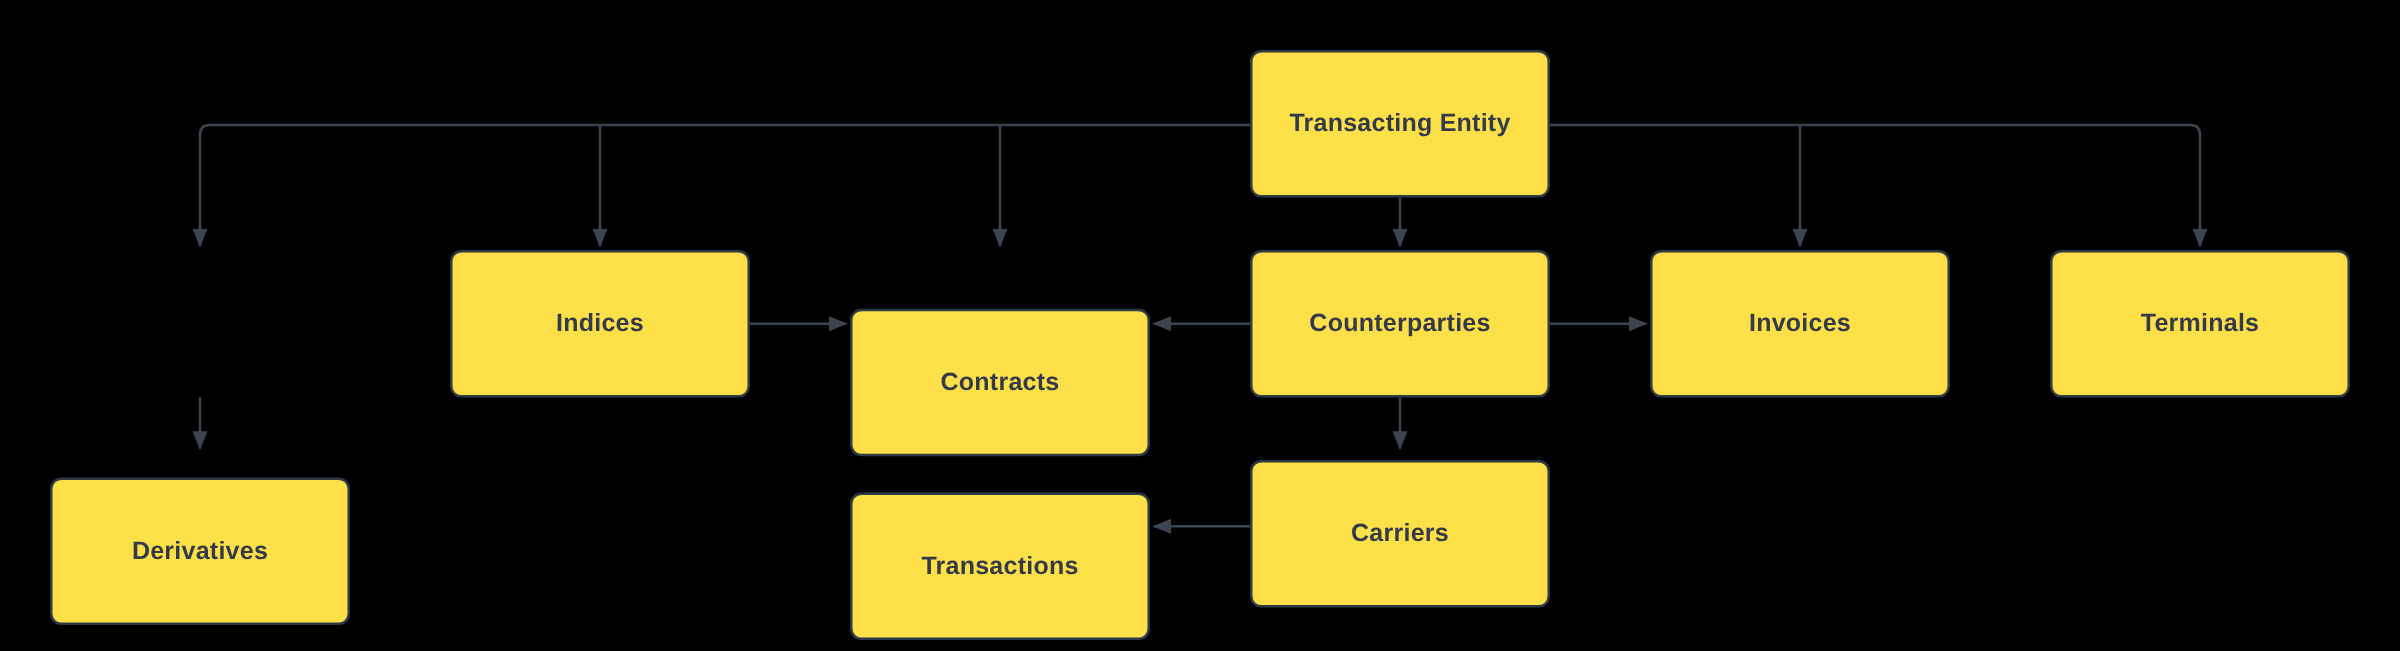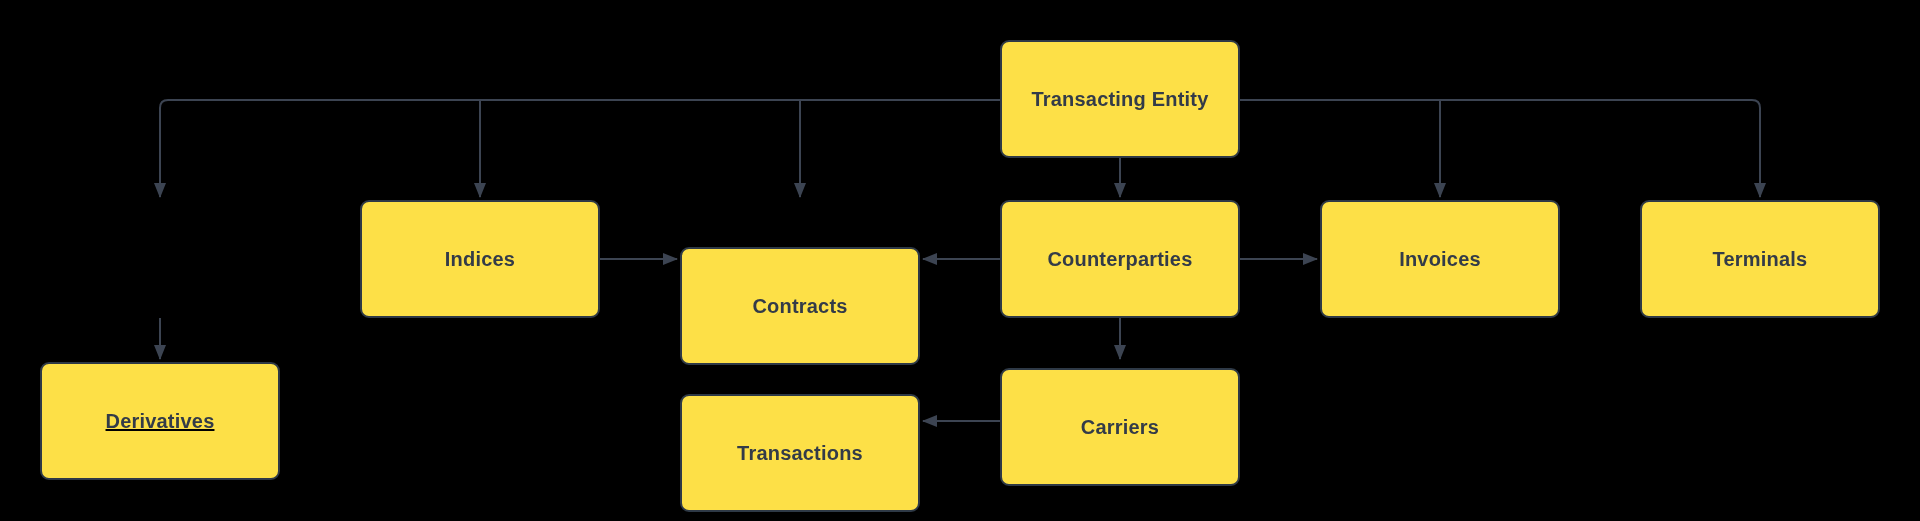--- a/index.html
+++ b/index.html
@@ -46,21 +46,21 @@
     letter-spacing: 0.2px;
   }
   
   #node-transacting-entity { left: 1000px; top: 40px; }
   #node-markets            { left: 40px;   top: 200px; }
   #node-indices            { left: 360px;  top: 200px; }
   #node-contracts          { left: 680px;  top: 200px; margin-top: 47px; }
   #node-counterparties     { left: 1000px; top: 200px; }
   #node-invoices           { left: 1320px; top: 200px; }
   #node-terminals          { left: 1640px; top: 200px; }
-  #node-derivatives        { left: 40px;   top: 362px; text-decoration: underline; }
+  #node-derivatives        { left: 40px;   top: 382px; }
   #node-transactions       { left: 680px;  top: 362px; margin-top: 32px; }
   #node-carriers           { left: 1000px; top: 368px; }
 </style>
 </head>
 <body>
 
 <div class="canvas">
 
   <svg class="connectors" viewBox="0 0 1920 521" xmlns="http://www.w3.org/2000/svg">
     <defs>

